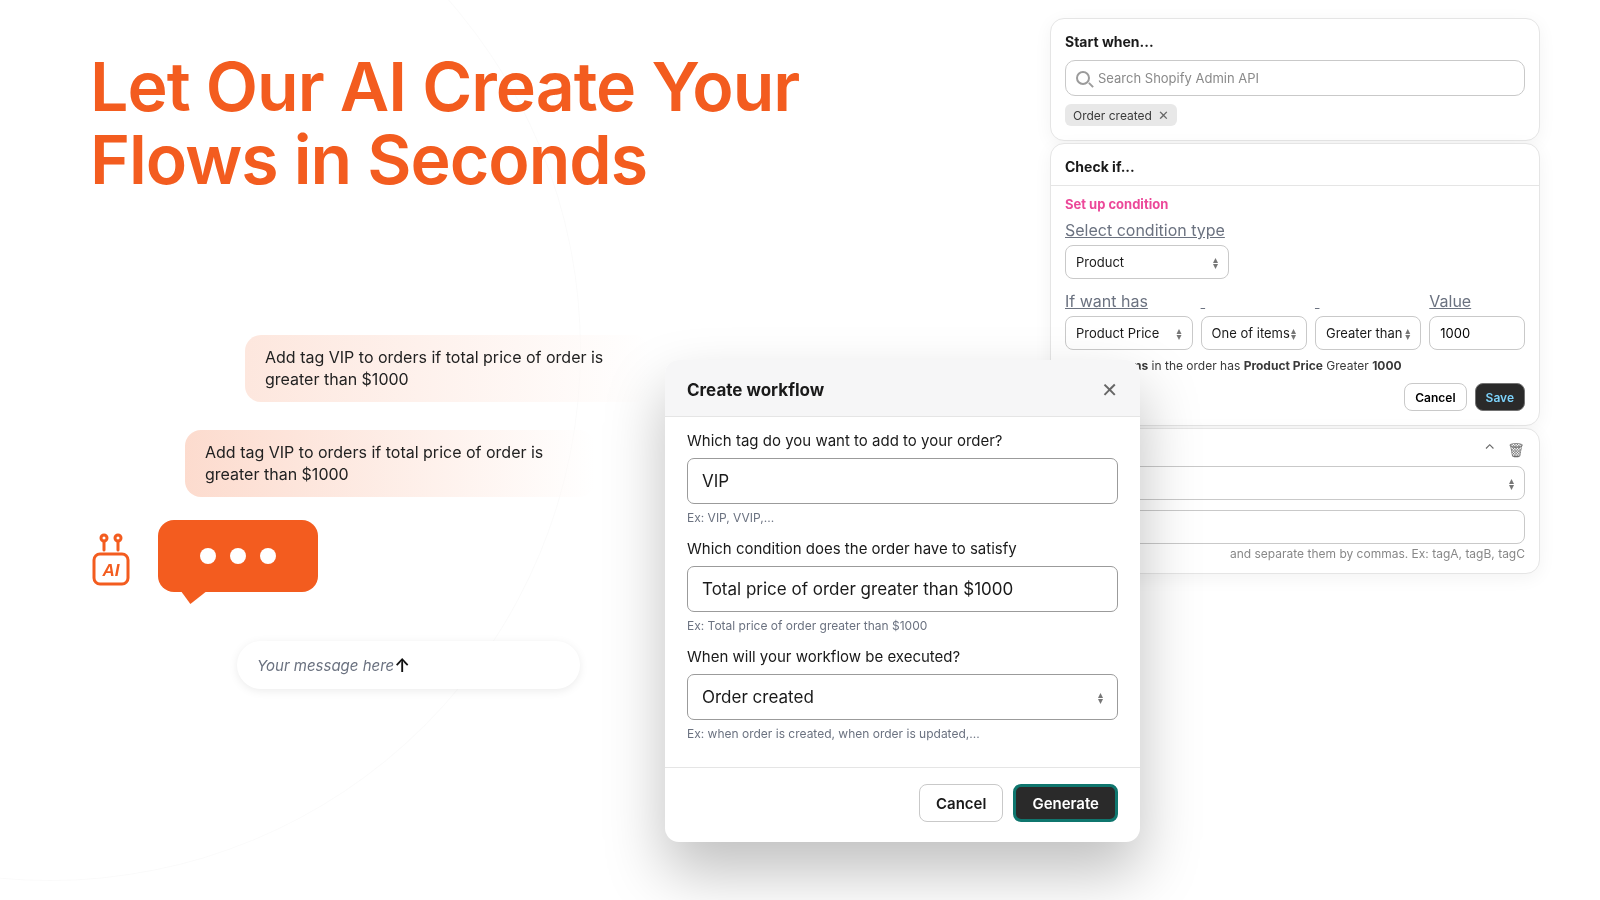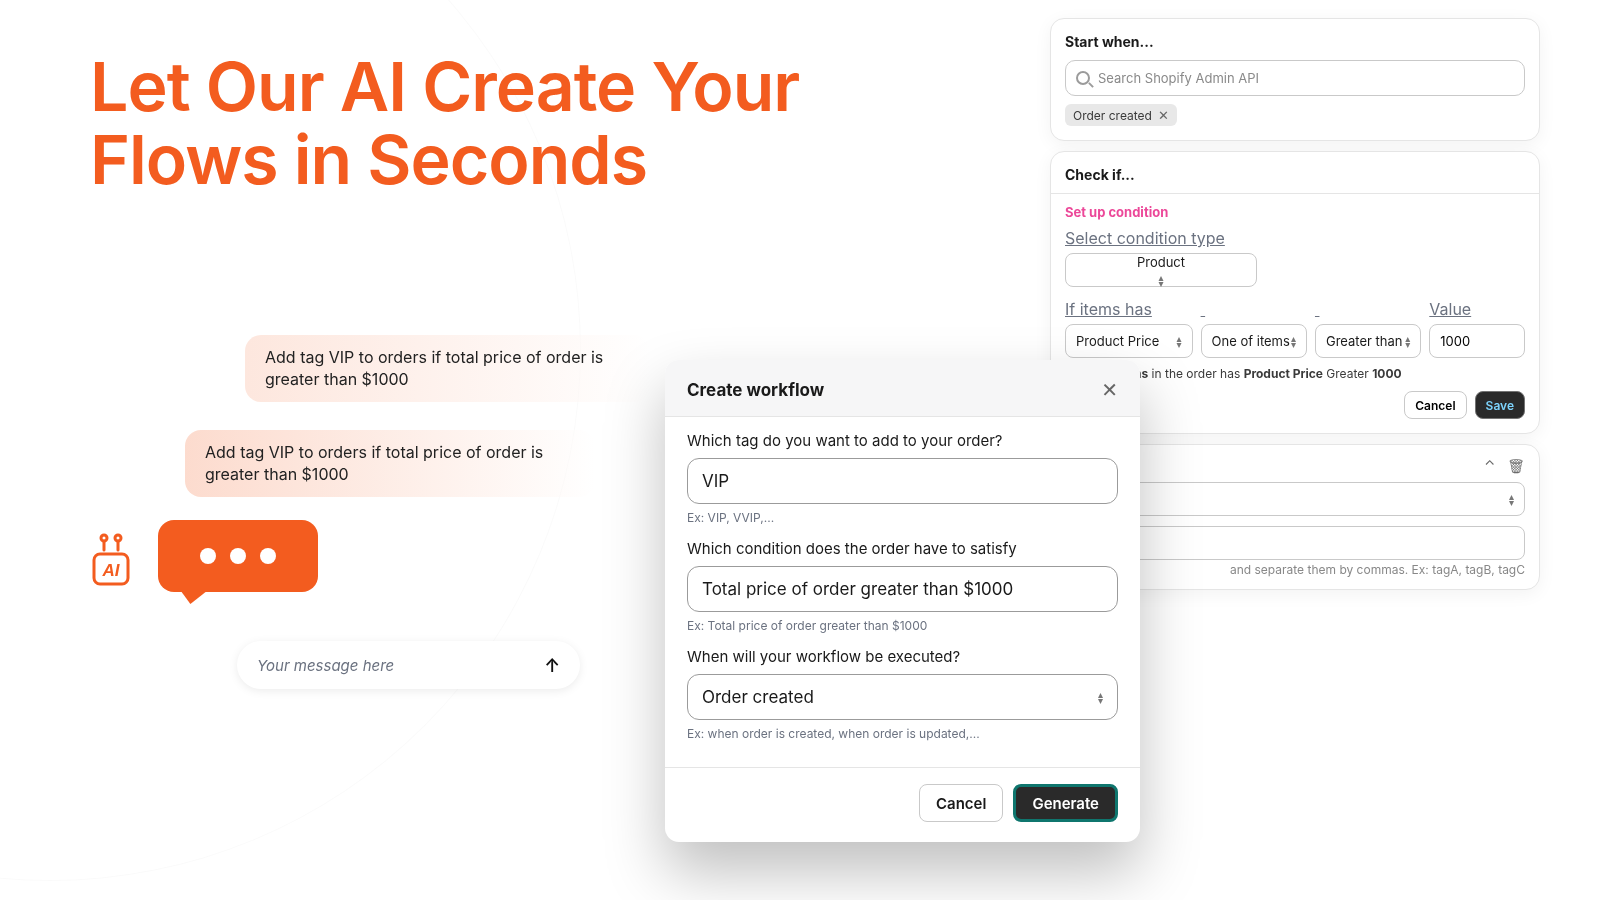--- a/index.html
+++ b/index.html
@@ -16,41 +16,41 @@
 .bub1 { background: linear-gradient(90deg, rgba(243,92,31,0.15), rgba(255,255,255,0.6)); margin-left: 155px; }
 .bub2 { background: linear-gradient(90deg, rgba(243,92,31,0.22), rgba(255,255,255,0.4)); margin-top: 28px; margin-left: 95px; }
 
 .ai-row { position: absolute; left: 90px; top: 520px; display: flex; align-items: center; gap: 20px; z-index: 2; }
 .ai-icon { width: 48px; height: 48px; font-style: italic; }
 .ai-icon svg { width: 48px; height: 58px; }
 .speech { width: 160px; height: 72px; background: #f35c1f; border-radius: 16px; position: relative; display: flex; align-items: center; justify-content: center; gap: 14px; }
 .speech::after { content: ""; position: absolute; left: 22px; bottom: -12px; border: 12px solid transparent; border-top-color: #f35c1f; border-bottom: 0; transform: skewX(-15deg); }
 .dot { width: 16px; height: 16px; border-radius: 50%; background: #fff; }
 
-.input-bar { position: absolute; left: 237px; top: 641px; width: 343px; height: 48px; background: #fff; border-radius: 24px; box-shadow: 0 2px 10px rgba(0,0,0,0.08); display: flex; align-items: center; padding: 0 20px; z-index: 2; font-style: italic; color: #6b7280; font-size: 15px; justify-content: space-between; }
+.input-bar { position: absolute; left: 237px; top: 641px; width: 343px; height: 48px; background: #fff; border-radius: 24px; box-shadow: 0 2px 10px rgba(0,0,0,0.08); display: flex; align-items: center; padding: 0 20px; z-index: 2; font-style: italic; color: #6b7280; font-size: 15px; }
 .arrow-up { font-style: normal; color: #111; font-size: 18px; font-weight: 600; }
 
 
 .modal { position: absolute; left: 665px; top: 360px; width: 475px; background: #fff; border-radius: 14px; box-shadow: 0 30px 60px rgba(0,0,0,0.25); z-index: 5; overflow: hidden; }
 .modal-head { display: flex; align-items: center; justify-content: space-between; padding: 18px 22px 14px; background: #f6f6f7; border-bottom: 1px solid #e5e5e5; }
 .modal-title { font-weight: 700; font-size: 17px; color: #1a1a1a; }
 .x { color: #666; font-size: 20px; cursor: pointer; }
 .modal-body { padding: 14px 22px 2px; }
 .fgrp { margin-bottom: 14px; }
 .flabel { font-size: 15px; color: #1a1a1a; margin-bottom: 8px; display: block; }
-.finput { width: 100%; height: 46px; border: 1px solid #9b9b9b; border-radius: 12px; padding: 0 14px; font-size: 17px; color: #1a1a1a; background: #fff; display: flex; align-items: center; }
+.finput { width: 100%; height: 46px; border: 1px solid #9b9b9b; border-radius: 7px; padding: 0 14px; font-size: 17px; color: #1a1a1a; background: #fff; display: flex; align-items: center; }
 .finput.select { justify-content: space-between; }
 .fhint { font-size: 12px; color: #6b7280; margin-top: 6px; }
 .modal-foot { display: flex; justify-content: flex-end; gap: 10px; padding: 16px 22px 20px; border-top: 1px solid #e5e5e5; margin-top: 10px; }
 .btn { height: 38px; padding: 0 16px; border-radius: 8px; font-size: 15px; font-weight: 600; display: inline-flex; align-items: center; cursor: pointer; }
 .btn-sec { background: #fff; border: 1px solid #c9c9c9; color: #1a1a1a; }
 .btn-pri { background: #2a2a2a; border: 3px solid #0f766e; color: #fff; }
 
 
-.builder { position: absolute; right: 60px; top: 18px; width: 490px; z-index: 3; display: flex; flex-direction: column; gap: 10px; }
+.builder { position: absolute; right: 60px; top: 18px; width: 490px; z-index: 3; display: flex; flex-direction: column; gap: 2px; }
 .card { background: #fff; border: 1px solid #e5e5e5; border-radius: 14px; box-shadow: 0 4px 18px rgba(0,0,0,0.05); padding: 14px 14px; }
 .ctitle { font-weight: 700; font-size: 14px; color: #1a1a1a; margin-bottom: 10px; }
 .search { height: 36px; border: 1px solid #c9c9c9; border-radius: 10px; display: flex; align-items: center; padding: 0 10px; gap: 8px; color: #8a8a8a; font-size: 13px; }
 .mag { width: 14px; height: 14px; border: 2px solid #9b9b9b; border-radius: 50%; position: relative; }
 .mag::after { content: ""; position: absolute; width: 6px; height: 2px; background: #9b9b9b; transform: rotate(45deg); left: 10px; top: 11px; }
 .chip { display: inline-flex; align-items: center; gap: 6px; background: #e8e8e8; color: #3a3a3a; font-size: 12px; padding: 3px 8px; border-radius: 6px; margin-top: 8px; }
 .chip .x2 { color: #666; cursor: pointer; font-size: 13px; }
 
 .subt { font-weight: 700; font-size: 13px; color: #ec4899; margin: 4px 0 8px; }
 .slabel { font-size: 16px; color: #6b7280; margin-bottom: 5px; display:block;text-decoration:underline; }
@@ -126,30 +126,30 @@
         <span>Order created</span>
         <span class="x2">✕</span>
       </span>
     </div>
 
     <div class="card">
       <div class="ctitle">Check if...</div>
       <hr class="sep">
       <div class="subt">Set up condition</div>
       <span class="slabel">Select condition type</span>
-      <div class="sel" style="width:192px;flex-direction:column;">
+      <div class="sel" style="width:164px;">
         <span>Product</span>
         <span class="updown">
             <span>▴</span>
             <span>▾</span>
           </span>
       </div>
       <div class="row" style="margin-top:12px;">
         <div class="col" style="flex:1.2">
-          <span class="slabel">If items has</span>
+          <span class="slabel">If want has</span>
           <div class="sel">
             <span>Product Price</span>
             <span class="updown">
                 <span>▴</span>
                 <span>▾</span>
               </span>
           </div>
         </div>
         <div class="col">
           <span class="slabel">&nbsp;</span>

